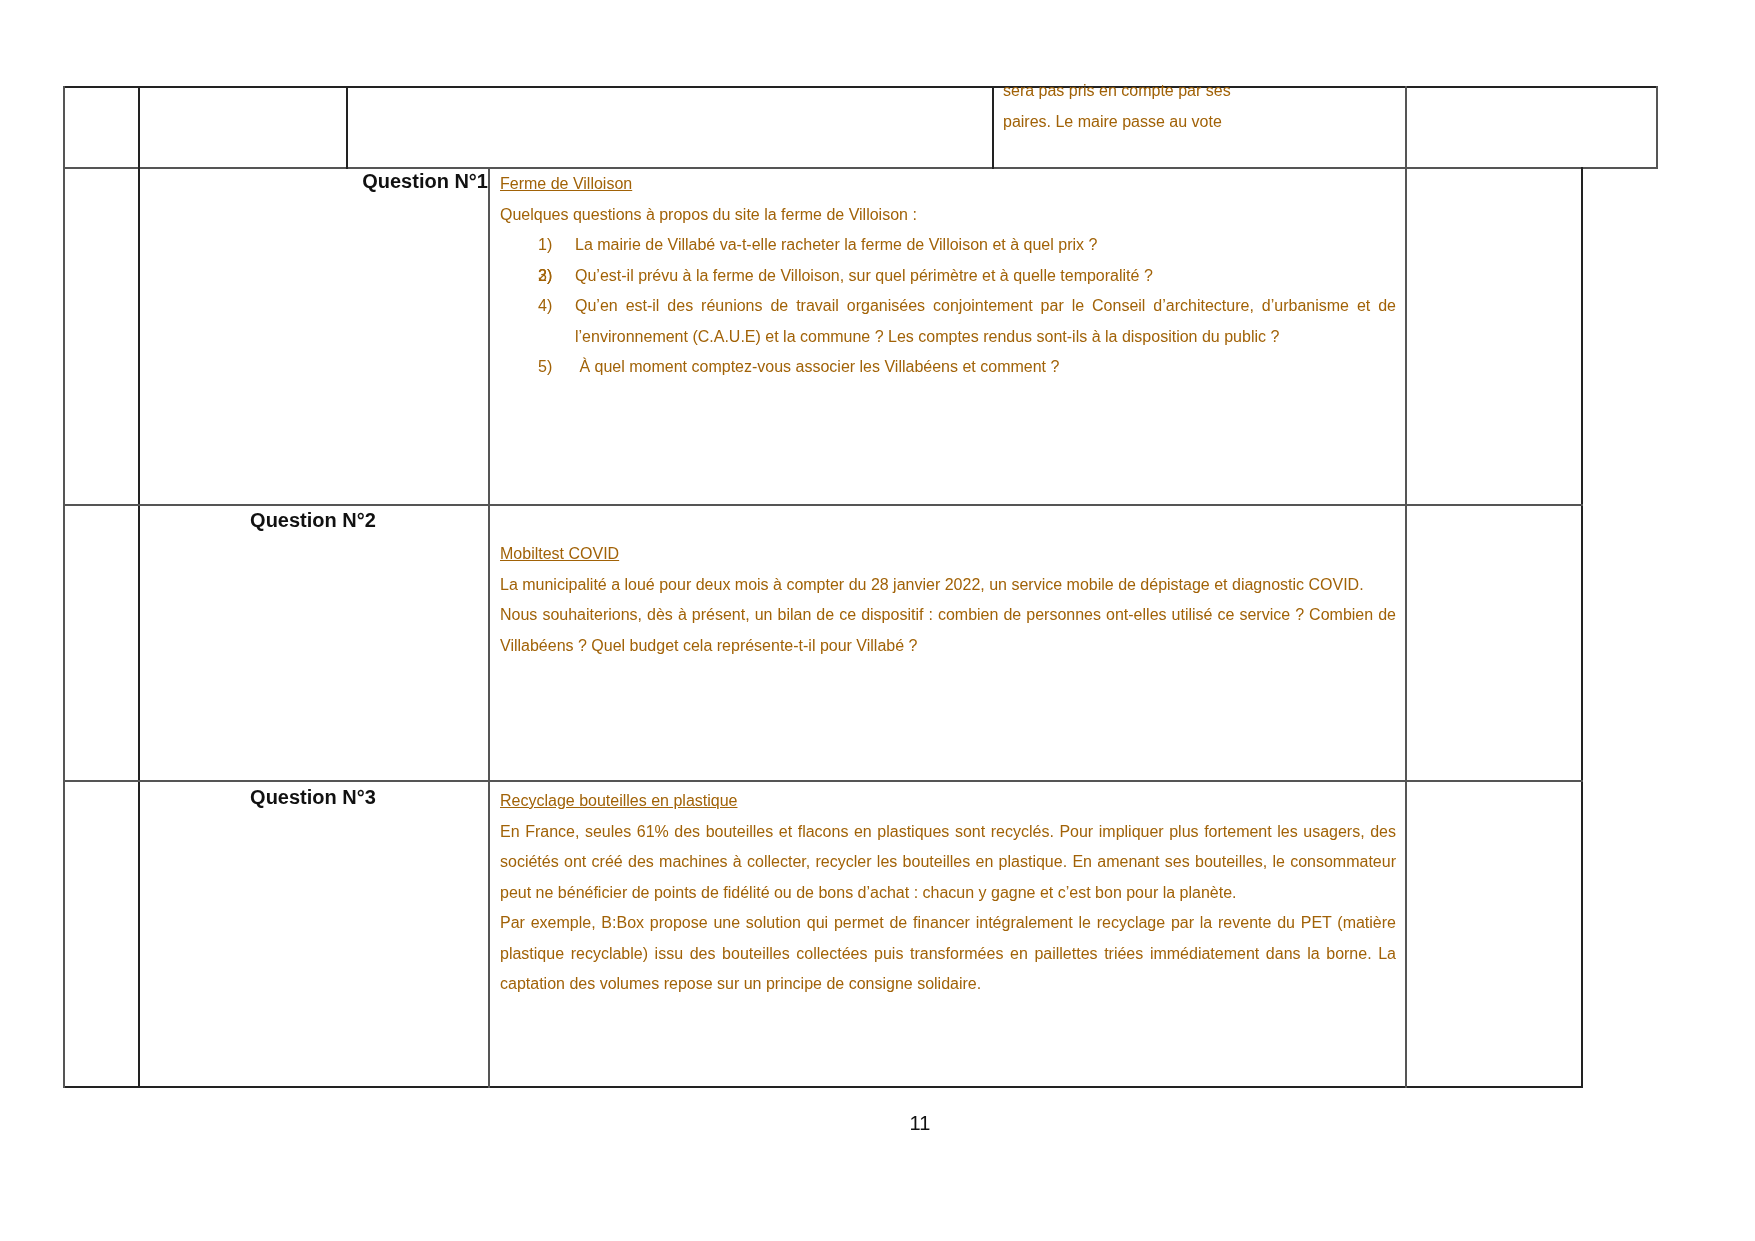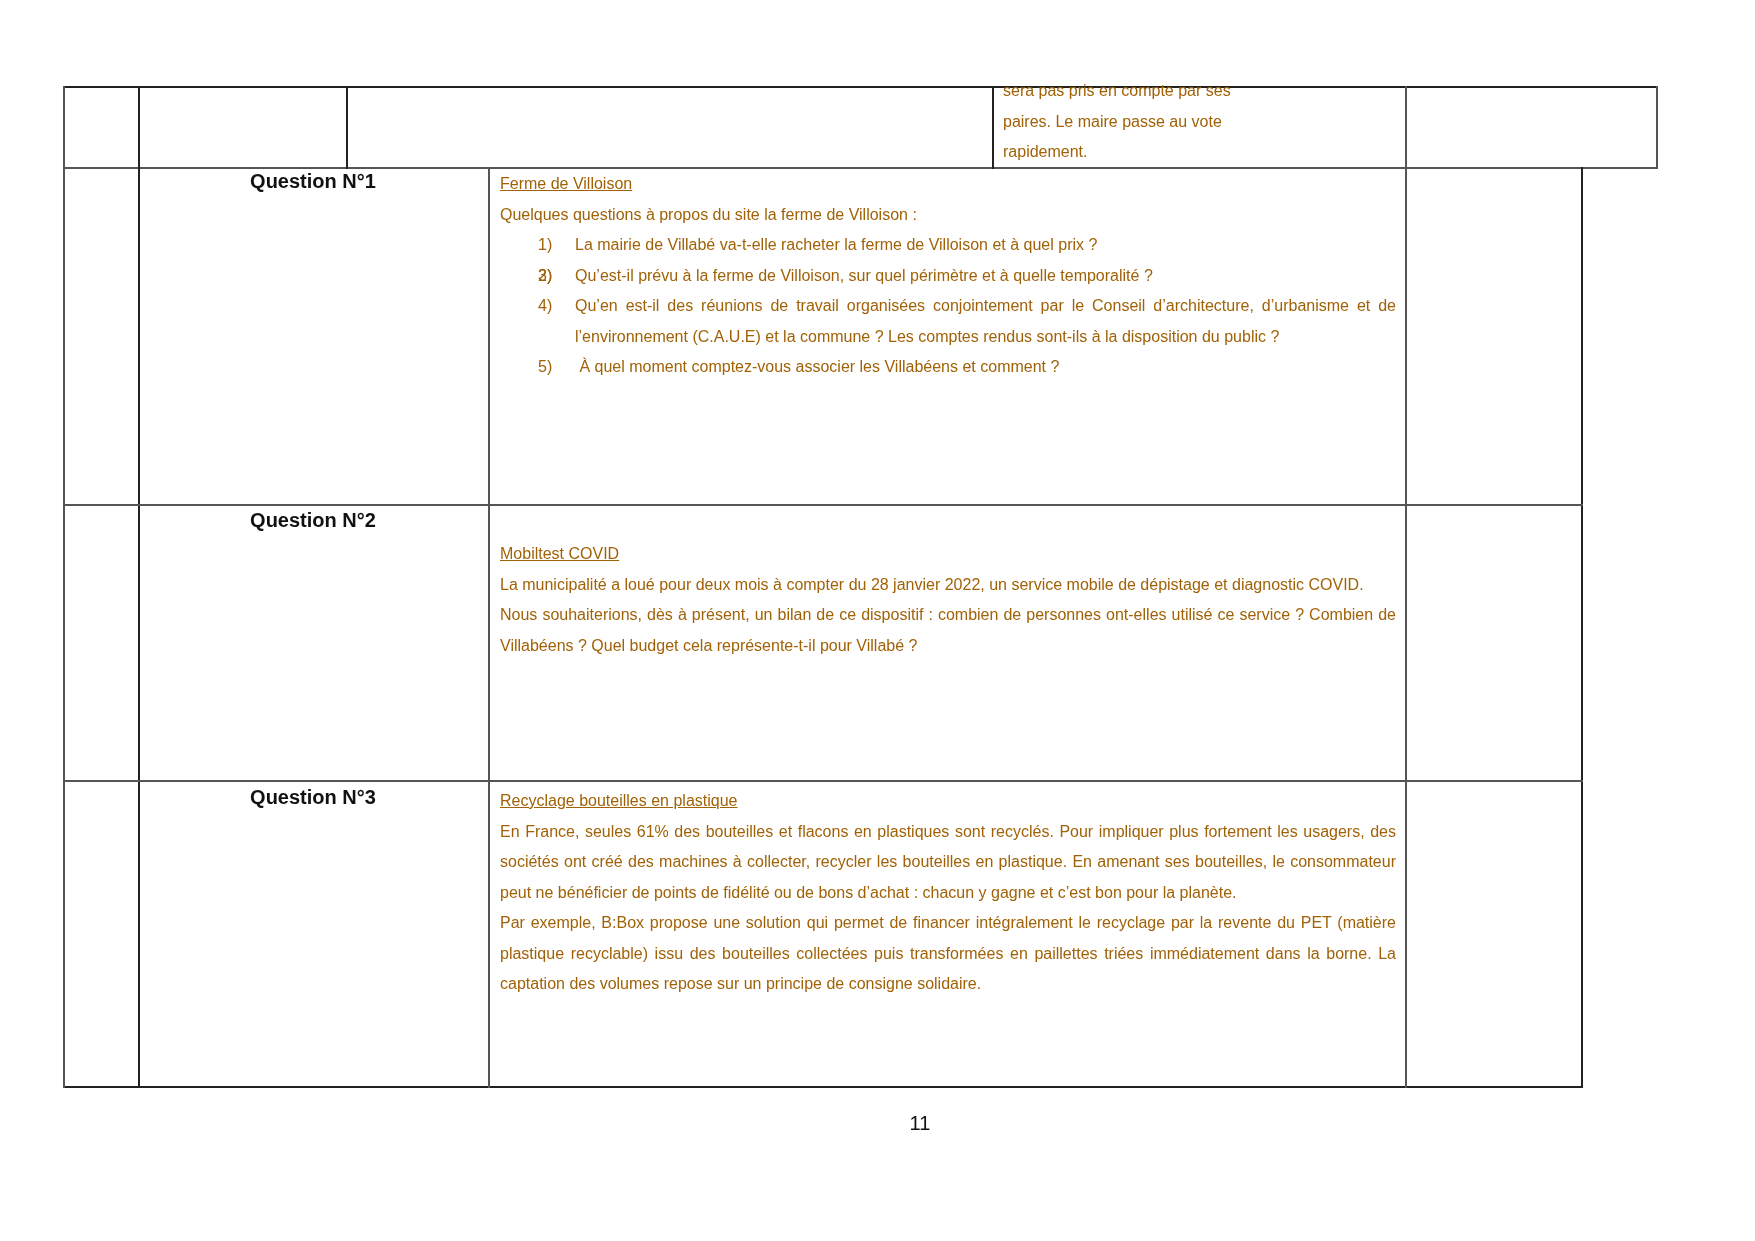--- a/index.html
+++ b/index.html
@@ -27,39 +27,38 @@
   <div class="line v" style="left:63px; top:86px; height:83px;"></div>
   <div class="line v dark" style="left:138px; top:86px; height:83px;"></div>
   <div class="line v dark" style="left:346px; top:86px; height:83px;"></div>
   <div class="line v dark" style="left:992px; top:86px; height:83px;"></div>
   <div class="line v" style="left:1405px; top:86px; height:83px;"></div>
   <div class="line v" style="left:1656px; top:86px; height:83px;"></div>
 
   <div class="txt" style="left:1003px; top:76px; width:395px;">
     <div>sera pas pris en compte par ses</div>
     <div>paires. Le maire passe au vote</div>
-    <div>rapidement.</div>
   </div>
 </div>
 
 <div>
 
   <div class="line h dark" style="left:63px; top:1086px; width:1520px;"></div>
   <div class="line v" style="left:63px; top:167px; height:921px;"></div>
   <div class="line v dark" style="left:1581px; top:167px; height:921px;"></div>
 
   <div class="line v dark" style="left:138px; top:167px; height:921px;"></div>
   <div class="line v" style="left:488px; top:167px; height:921px;"></div>
   <div class="line v" style="left:1405px; top:167px; height:921px;"></div>
 
   <div class="line h" style="left:63px; top:504px; width:1520px;"></div>
   <div class="line h" style="left:63px; top:780px; width:1520px;"></div>
 
   <div>
-    <div class="qlabel" style="top:170px;">Question N°1</div>
+    <div class="qlabel" style="top:170px;text-align:right;">Question N°1</div>
     <div class="txt" style="left:500px; top:169px; width:896px;">
       <div class="u">Ferme de Villoison</div>
       <div>Quelques questions à propos du site la ferme de Villoison :</div>
       <ol>
         <li><span class="num">1)</span><span>La mairie de Villabé va-t-elle racheter la ferme de Villoison et à quel prix ?</span></li>
         <li><span class="num">2)</span></li>
         <li class="justlast"><span class="num">3)</span><span>Qu’est-il prévu à la ferme de Villoison, sur quel périmètre et à quelle temporalité ?</span></li>
         <li class="justlast"><span class="num">4)</span><span>Qu’en est-il des réunions de travail organisées conjointement par le Conseil d’architecture, d’urbanisme et de l’environnement (C.A.U.E) et la commune ? Les comptes rendus sont-ils à la disposition du public ?</span></li>
         <li><span class="num">5)</span><span style="white-space:pre;text-align:center;"> À quel moment comptez-vous associer les Villabéens et comment ?</span></li>
       </ol>

